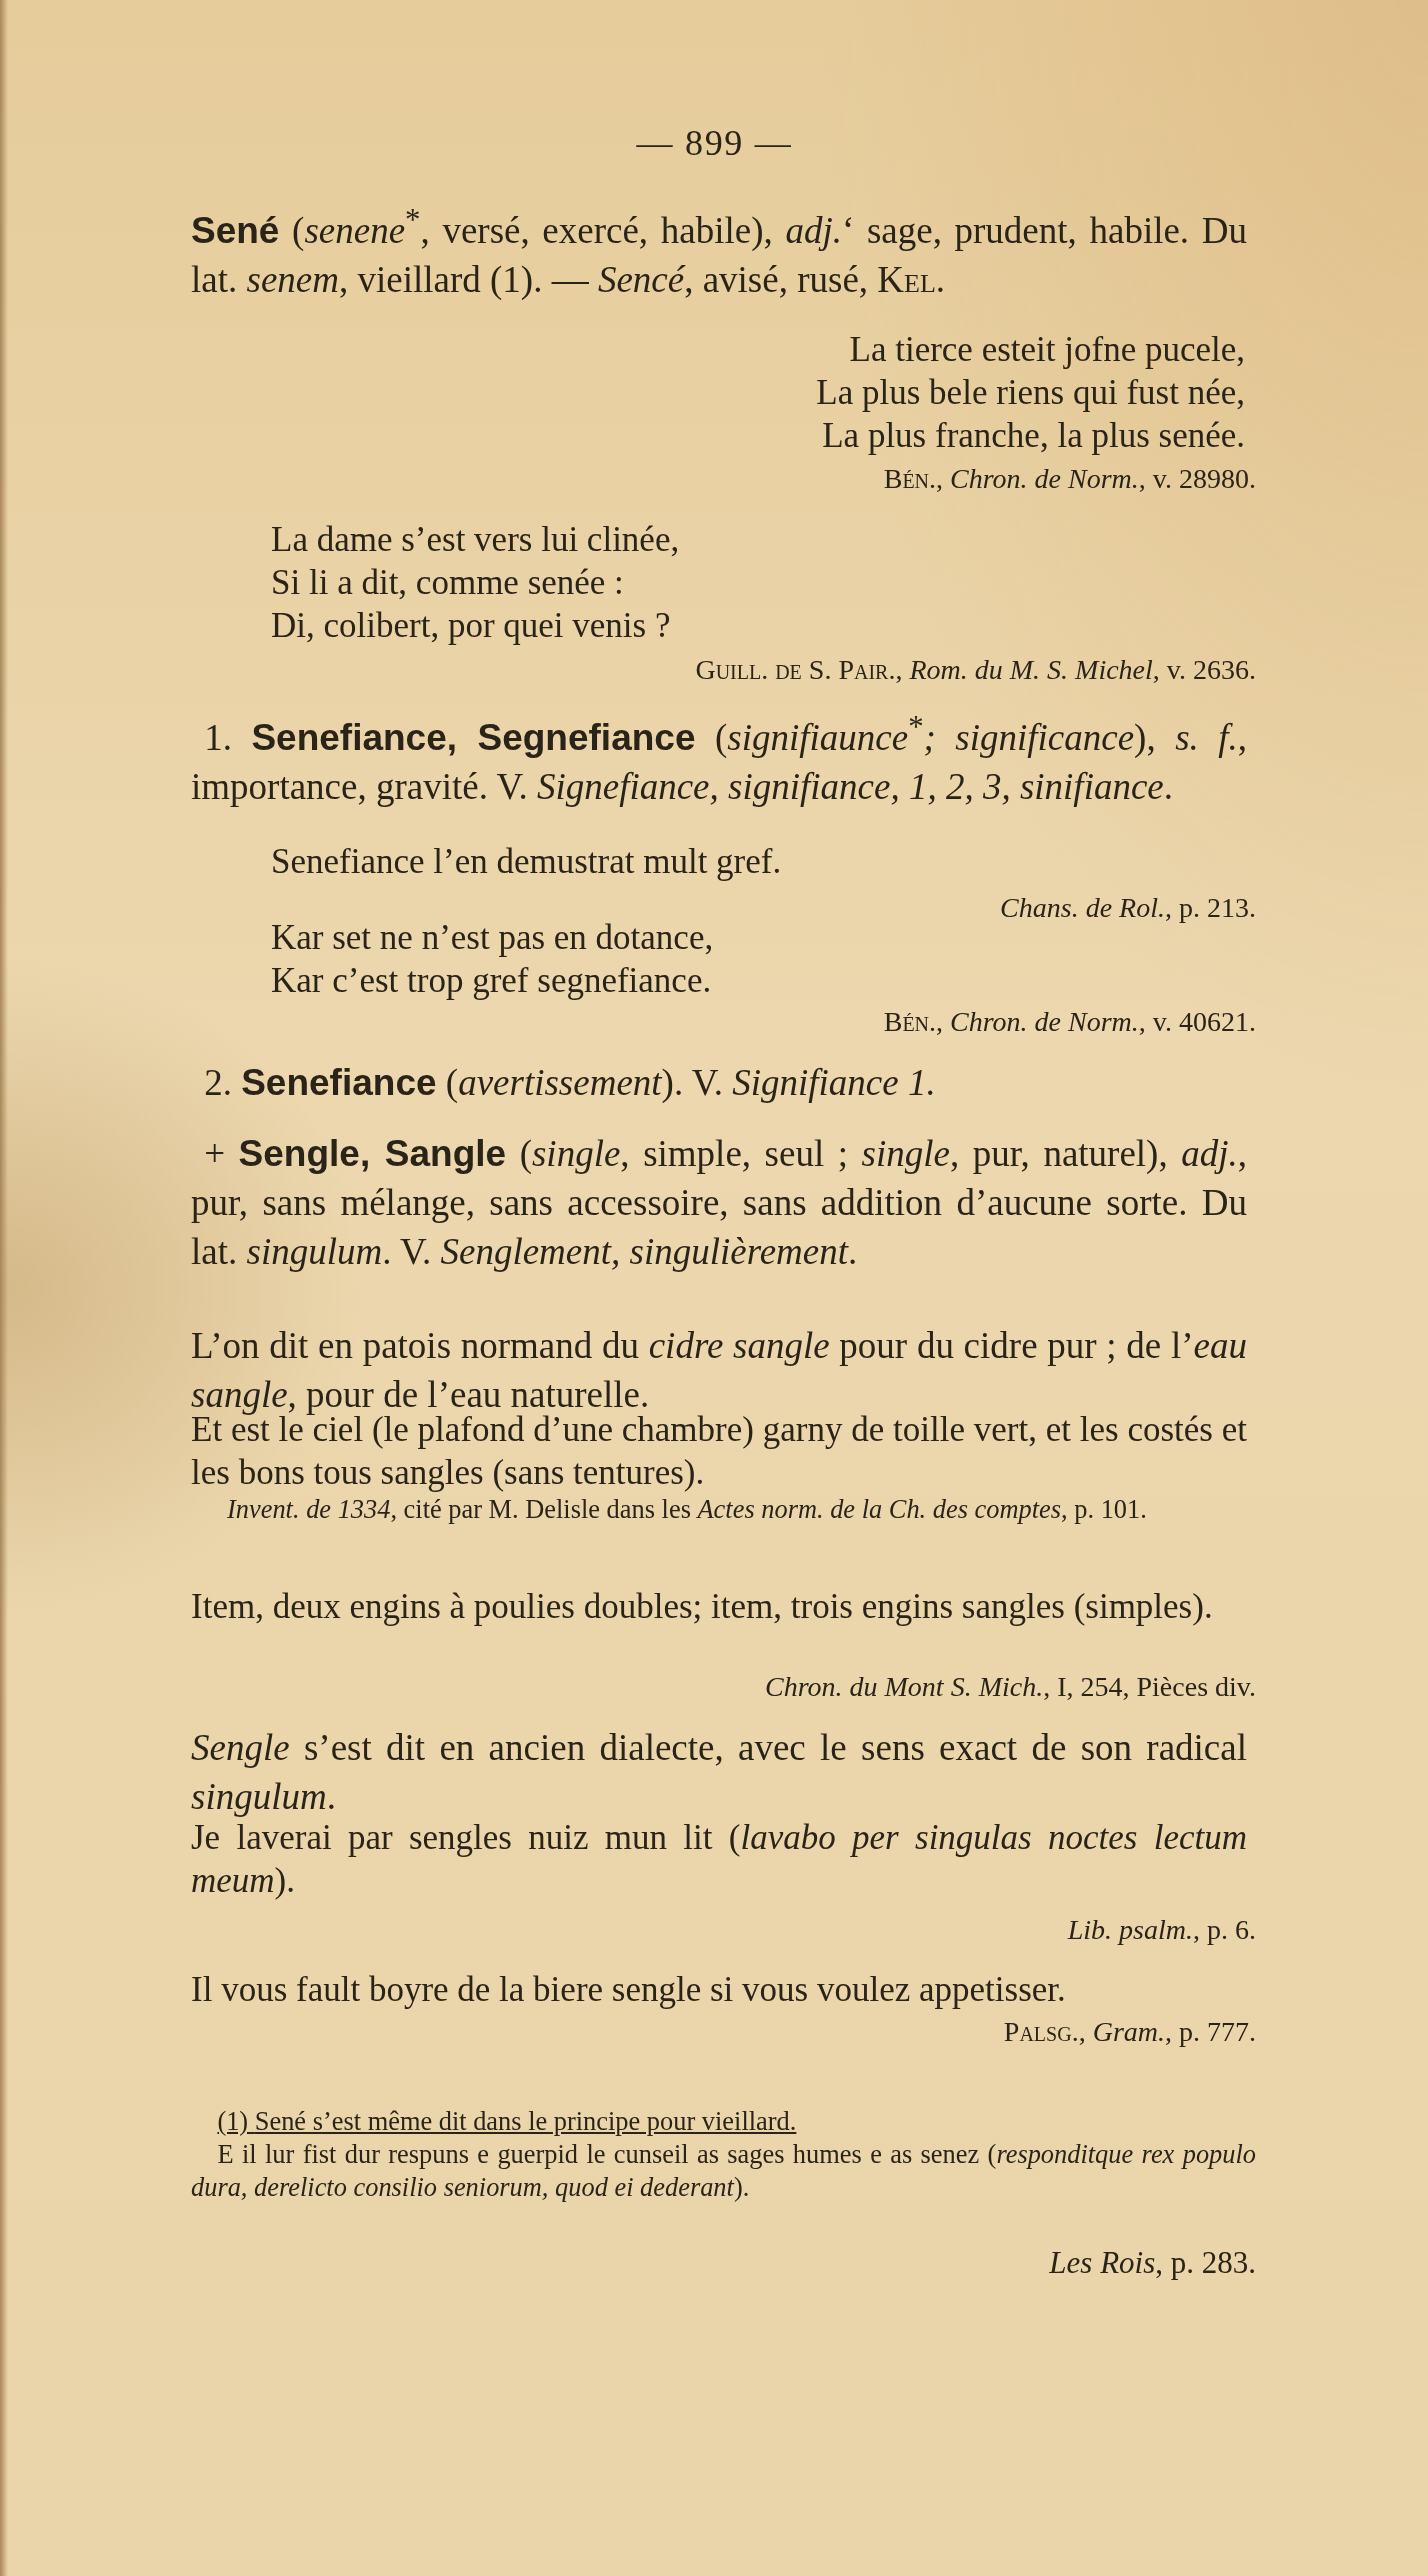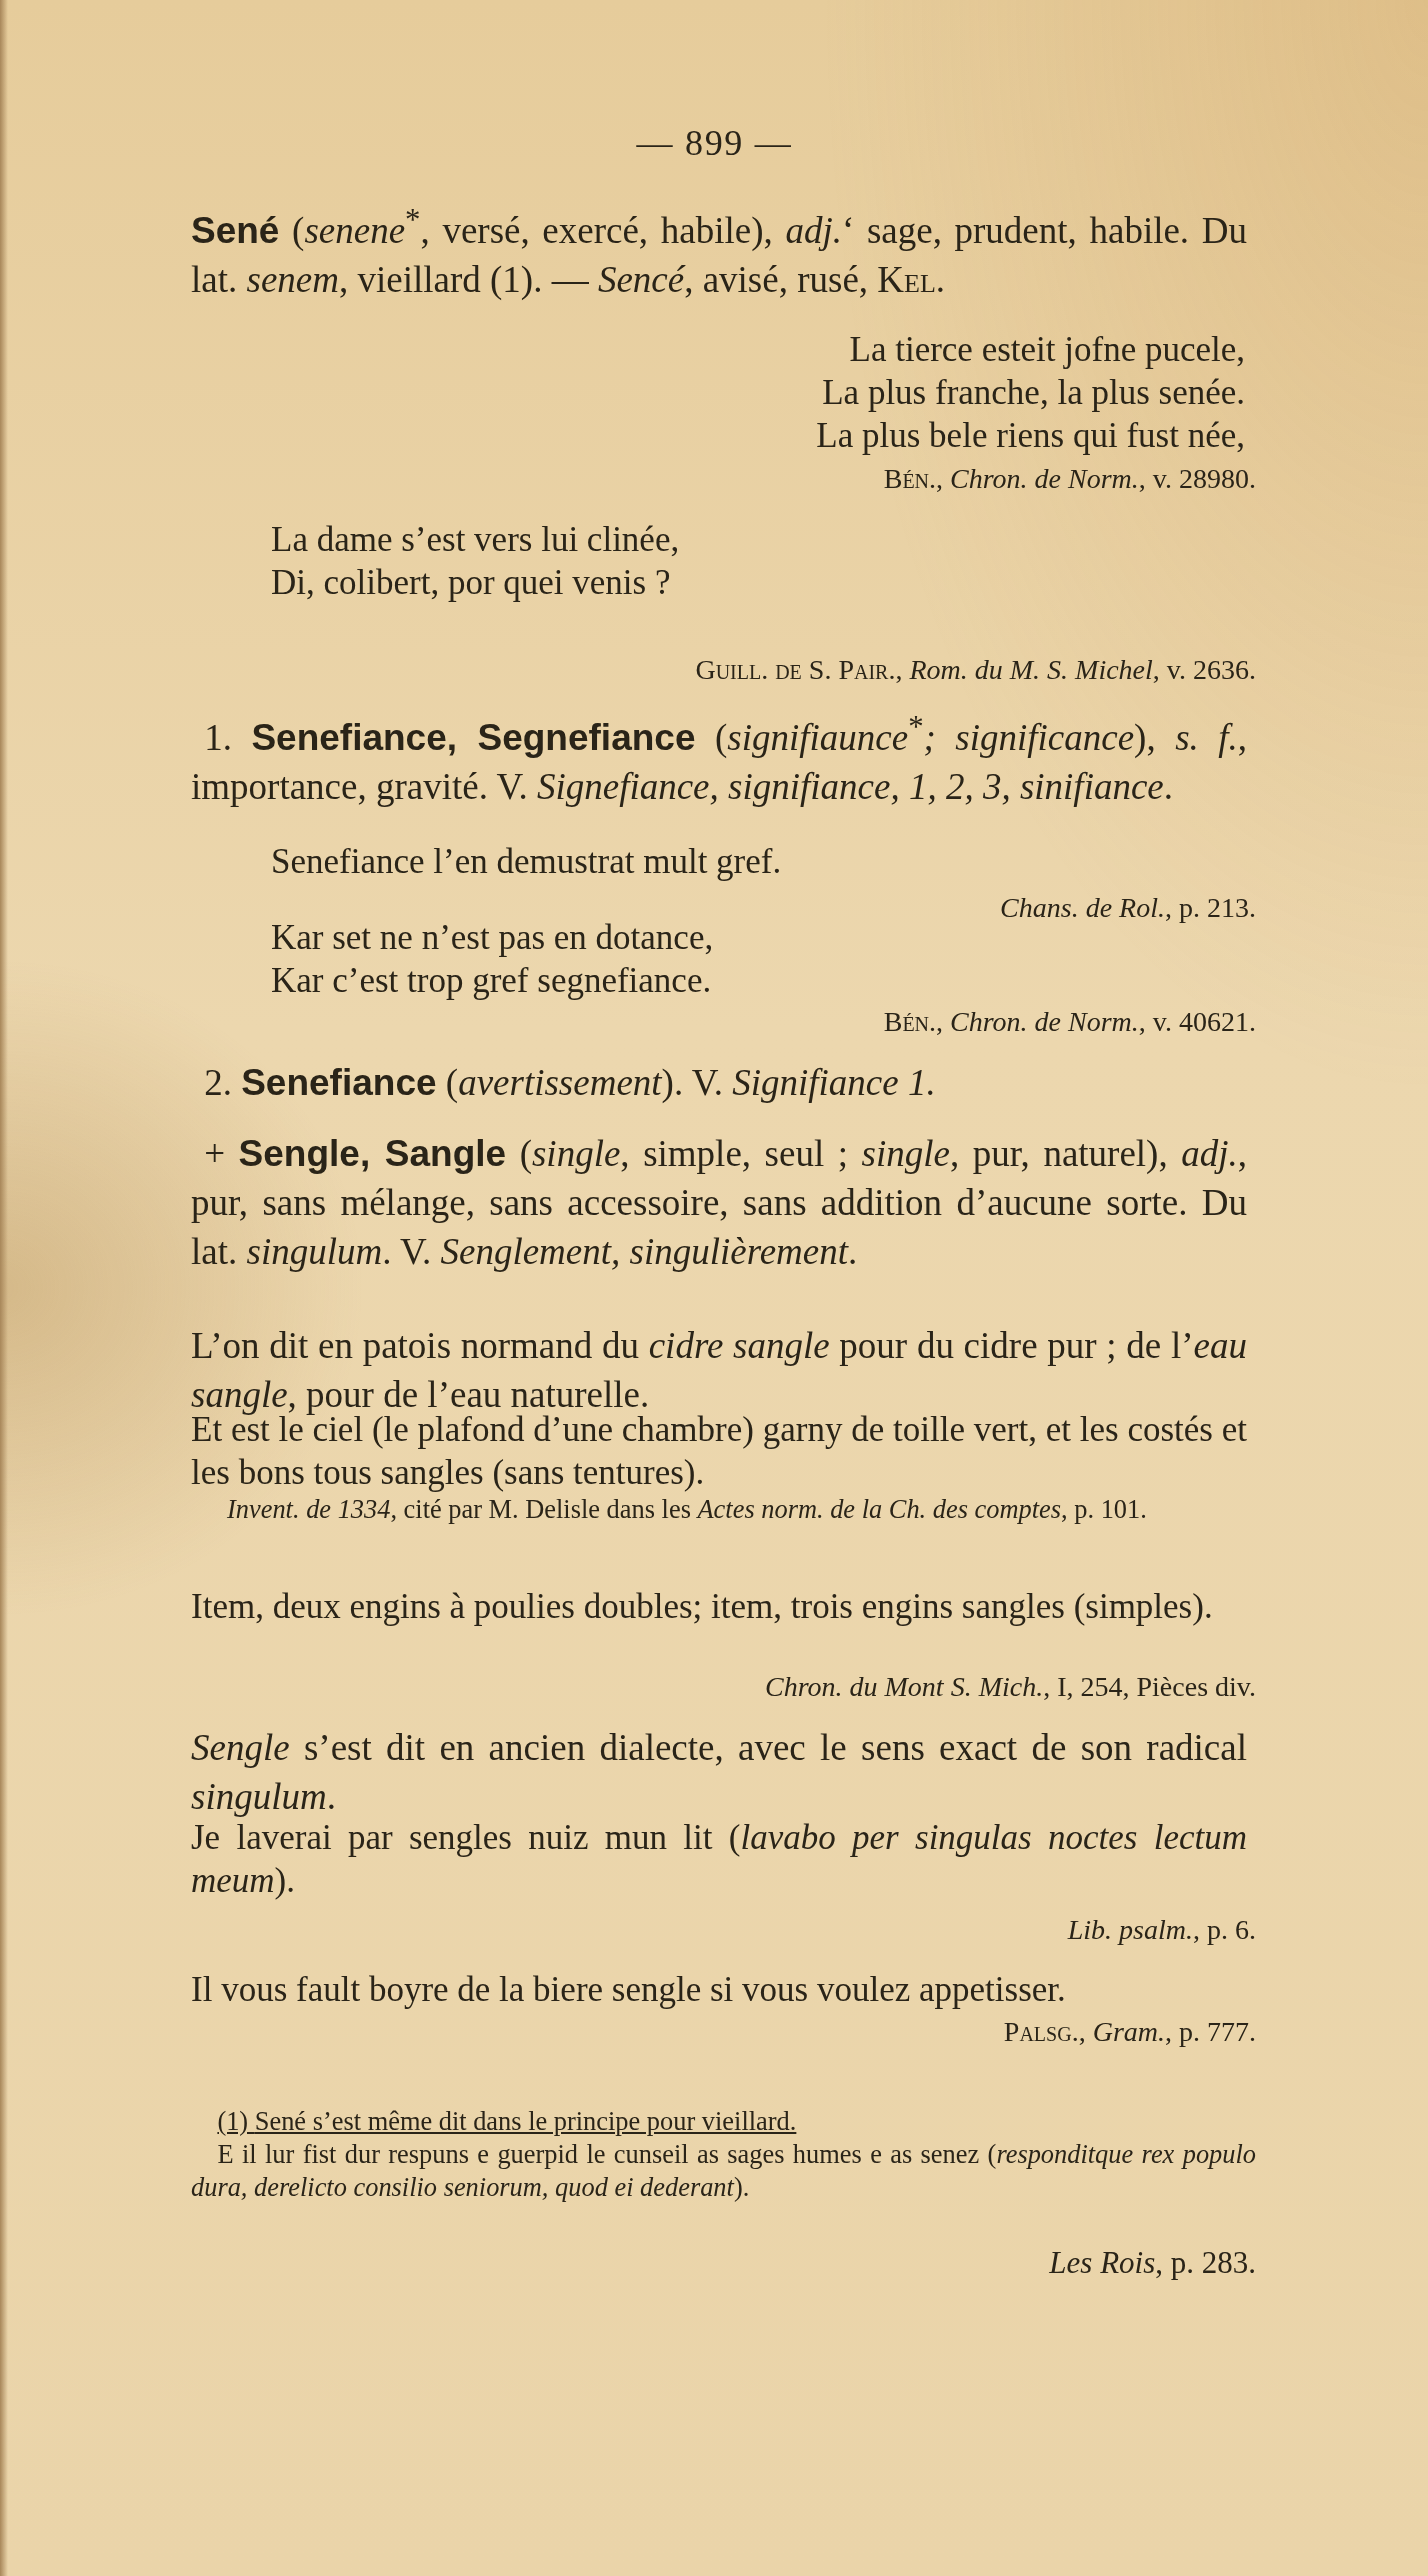--- a/index.html
+++ b/index.html
@@ -48,29 +48,30 @@
   <div class="pnum">— 899 —</div>
 
   <div class="block" style="top:196px;">
     <p>
       <b class="hw">Sené</b><span> (</span><i>senene</i><sup>*</sup><span>, versé, exercé, habile), </span><i>adj.</i><span>‘</span><span> sage, prudent, habile. Du lat. </span><i>senem</i><span>, vieillard (1). — </span><i>Sencé</i><span>, avisé, rusé, </span><span class="sc">Kel.</span>
     </p>
   </div>
 
   <div class="verse" style="top:328px;text-align:right;">
     <div>La tierce esteit jofne pucele,</div>
+    <div>La plus bele riens qui fust née,</div>
     <div>La plus franche, la plus senée.</div>
-    <div>La plus bele riens qui fust née,</div>
   </div>
   <div class="cite" style="top:461px;">
     <span class="sc">Bén.</span><span>, </span><i>Chron. de Norm.</i><span>, v. 28980.</span>
   </div>
 
   <div class="verse" style="top:518px;">
     <div>La dame s’est vers lui clinée,</div>
+    <div>Si li a dit, comme senée :</div>
     <div>Di, colibert, por quei venis ?</div>
   </div>
   <div class="cite" style="top:652px;">
     <span class="sc">Guill. de S. Pair.</span><span>, </span><i>Rom. du M. S. Michel</i><span>, v. 2636.</span>
   </div>
 
   <div class="block" style="top:703px;">
     <p>
       <span style="margin-left:13.2px">1. </span><b class="hw">Senefiance, Segnefiance</b><span> (</span><i>signifiaunce</i><sup>*</sup><i>; </i><i>significance</i><span>), </span><i>s. f.</i><span>, importance, gravité. V. </span><i>Signefiance, signifiance, 1, 2, 3, sinifiance</i><span>.</span>
     </p>

